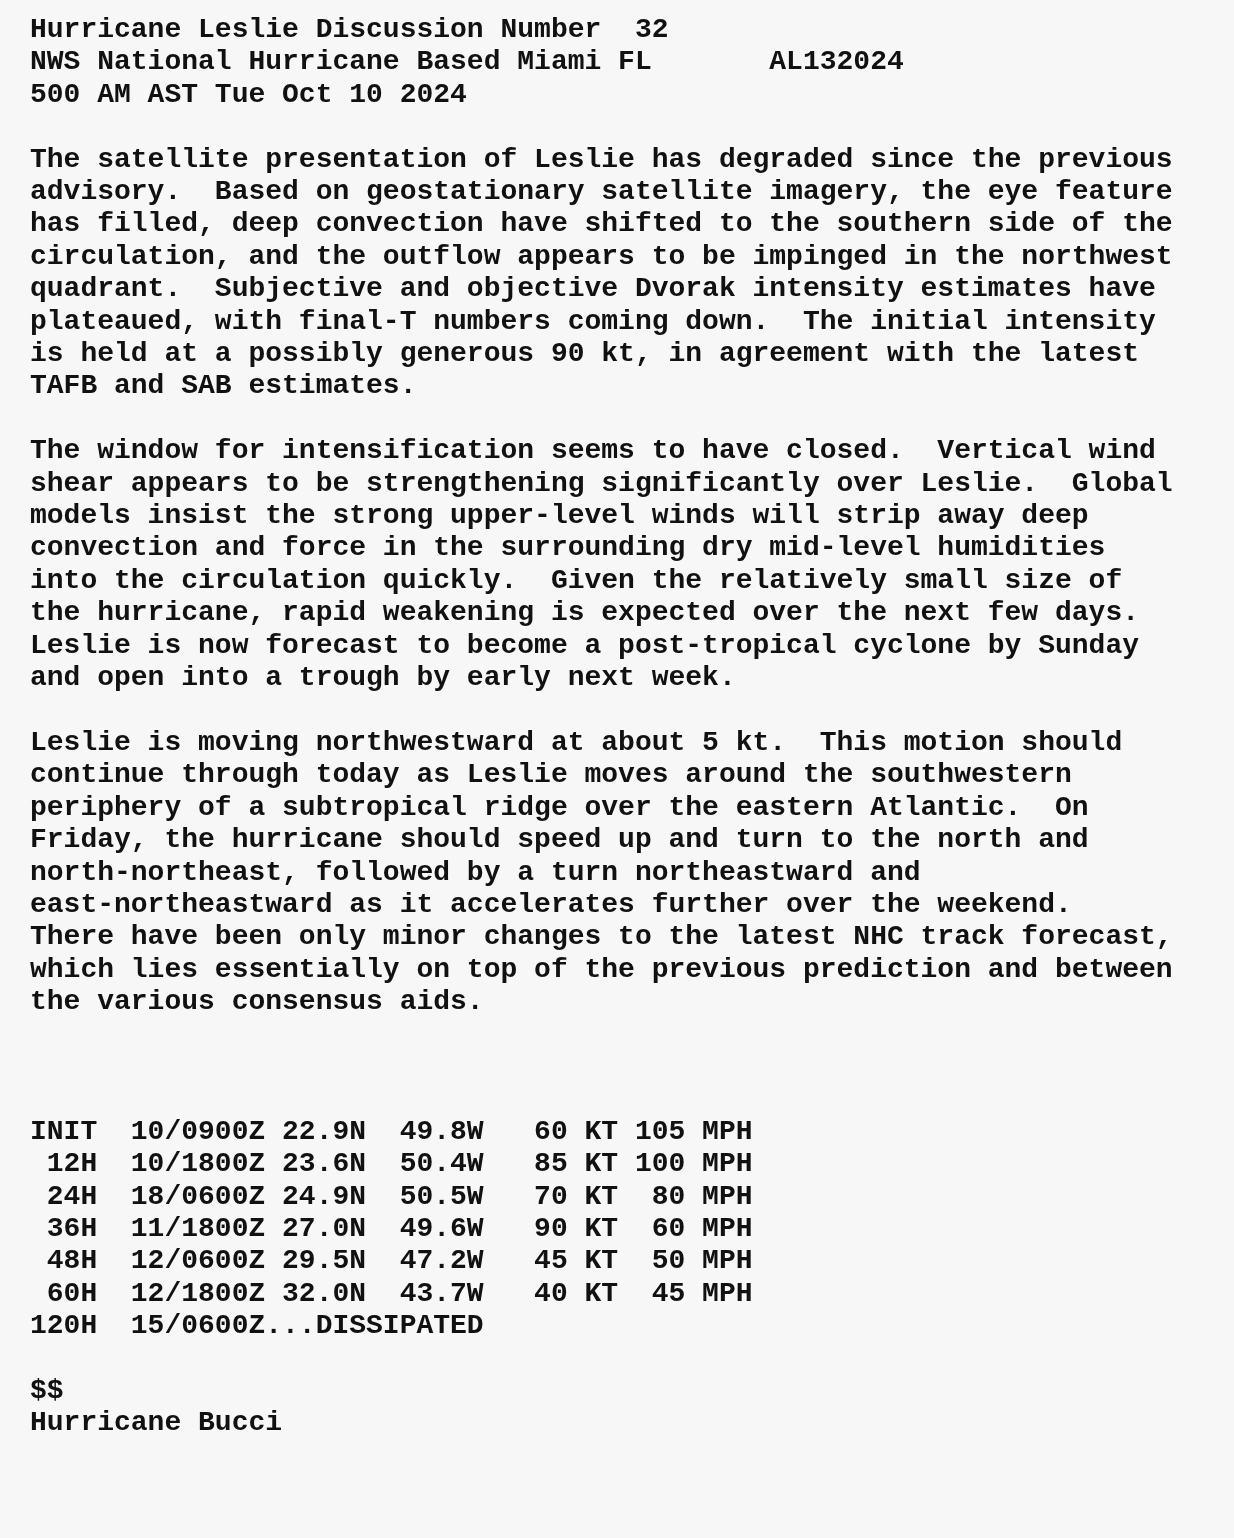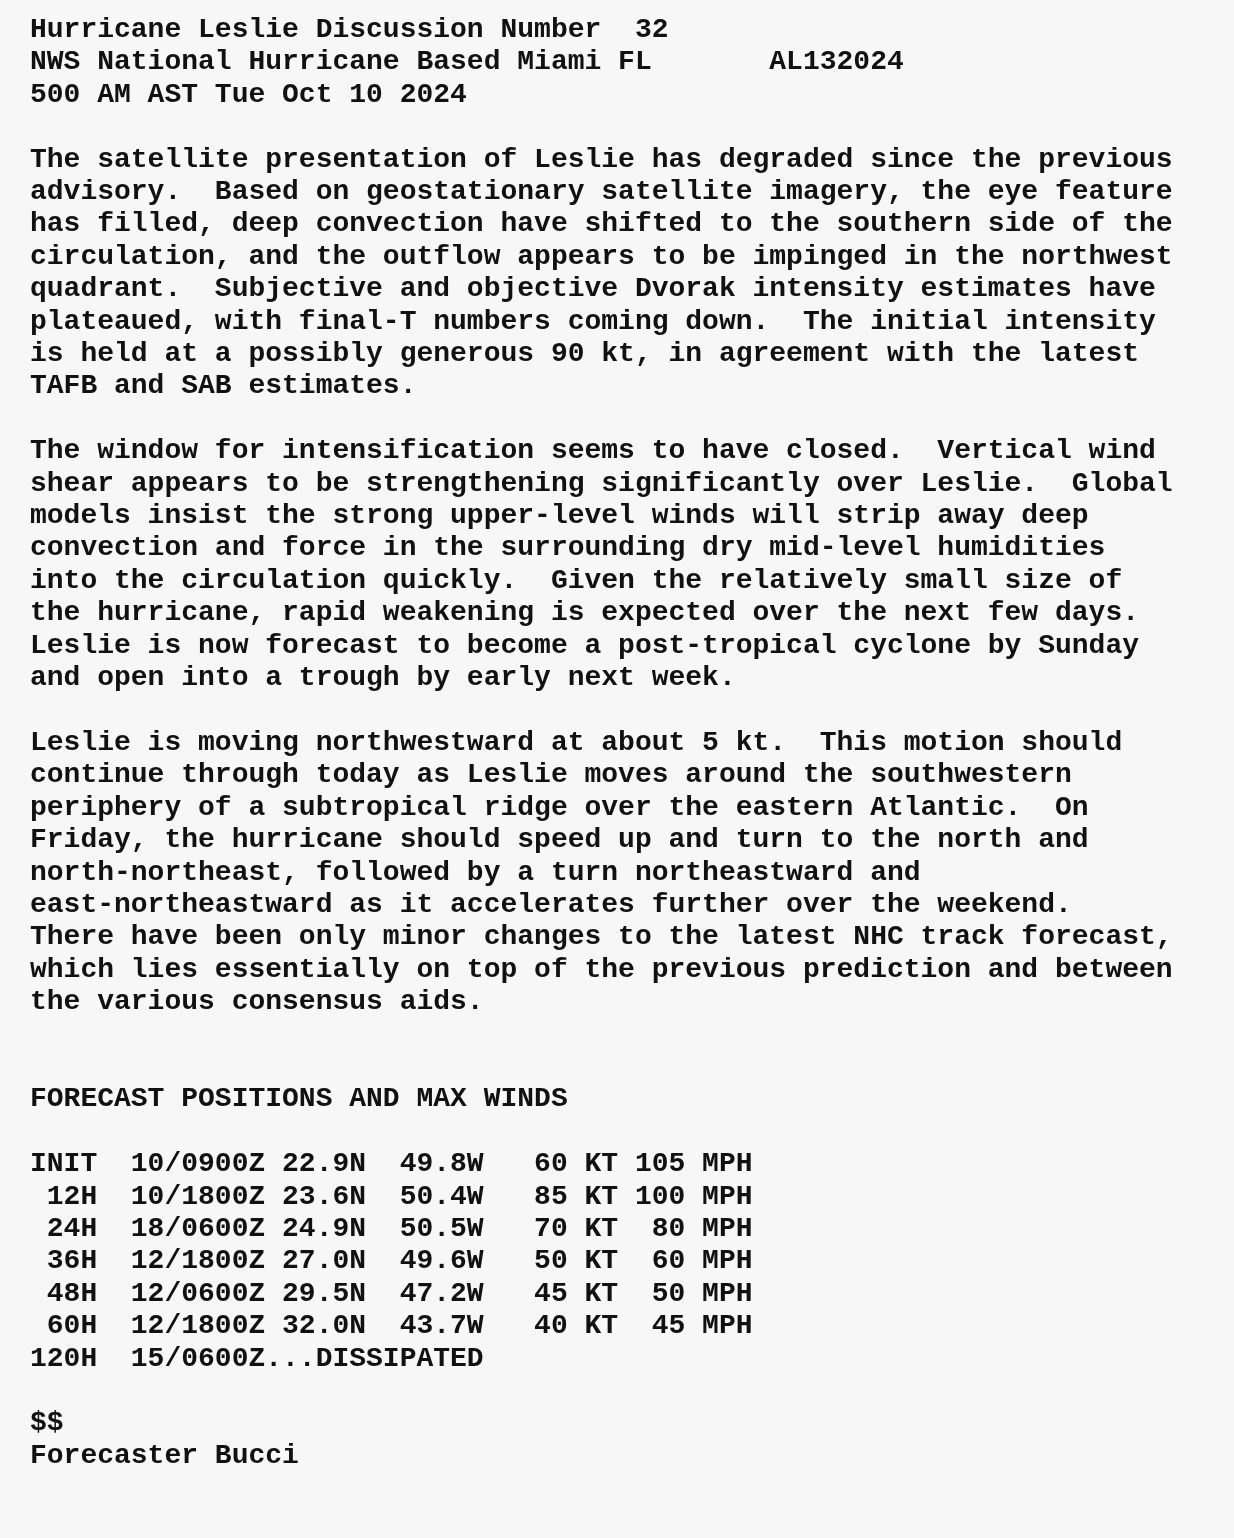--- a/index.html
+++ b/index.html
@@ -65,27 +65,26 @@
 periphery of a subtropical ridge over the eastern Atlantic.  On
 Friday, the hurricane should speed up and turn to the north and
 north-northeast, followed by a turn northeastward and
 east-northeastward as it accelerates further over the weekend.
 There have been only minor changes to the latest NHC track forecast,
 which lies essentially on top of the previous prediction and between
 the various consensus aids.</div>
   <div class="blank"></div>
   <div class="blank"></div>
 
-  <div class="line">FORECAST POSITIONS AND MAX WINDS</div>
   <div class="blank"></div>
 
   <div class="line">INIT  10/0900Z 22.9N  49.8W   60 KT 105 MPH</div>
   <div class="line"> 12H  10/1800Z 23.6N  50.4W   85 KT 100 MPH</div>
   <div class="line"> 24H  18/0600Z 24.9N  50.5W   70 KT  80 MPH</div>
-  <div class="line"> 36H  12/1800Z 27.0N  49.6W   50 KT  60 MPH</div>
+  <div class="line"> 36H  11/1800Z 27.0N  49.6W   90 KT  60 MPH</div>
   <div class="line"> 48H  12/0600Z 29.5N  47.2W   45 KT  50 MPH</div>
   <div class="line"> 60H  12/1800Z 32.0N  43.7W   40 KT  45 MPH</div>
   <div class="line">120H  15/0600Z...DISSIPATED</div>
   <div class="blank"></div>
 
   <div class="line">$$</div>
-  <div class="line">Forecaster Bucci</div>
+  <div class="line">Hurricane Bucci</div>
 </div>
 
 </body></html>

